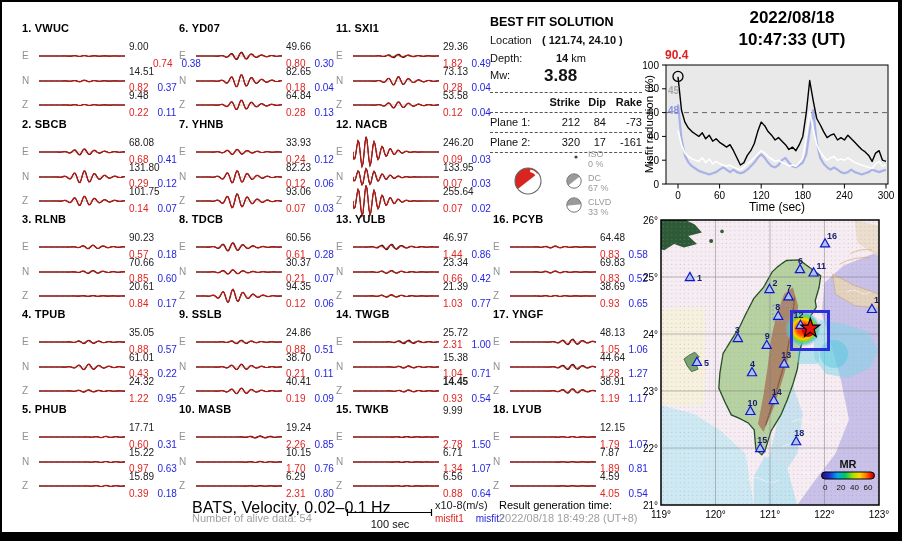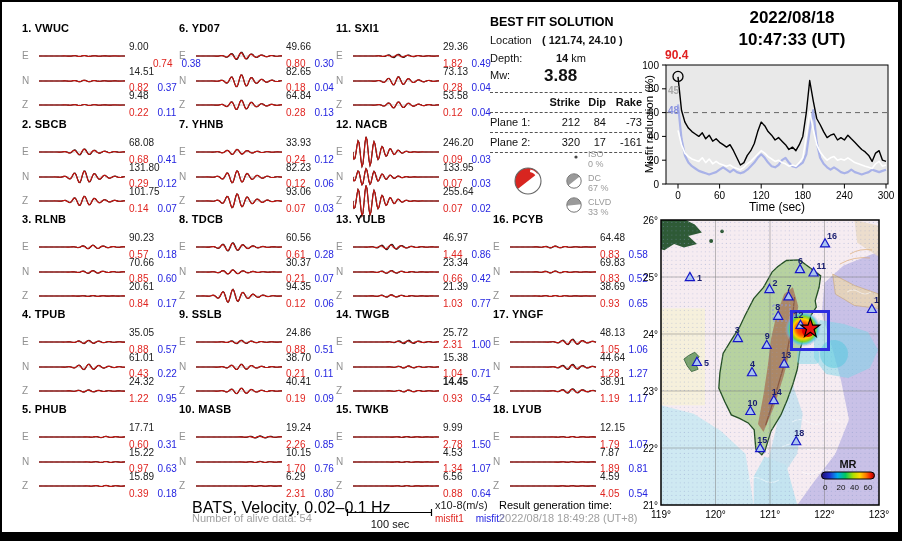--- a/index.html
+++ b/index.html
@@ -428,29 +428,29 @@
         <div class="mis" style="top: 84.5px;"><span class="m1">0.93</span><span class="m2">0.54</span></div>
       </div>
       <div class="stn" style="left: 334px; top: 401px;">
         <div class="stn-title">15.  TWKB</div>
         <div class="comp-label" style="top: 28px;">E</div>
         <svg class="trace-svg" width="88" height="34" viewBox="0 -17 88 34" style="top: 17px;">
           <line x1="0" y1="0" x2="86" y2="0" stroke="#c8c8c8" stroke-width="0.9" stroke-dasharray="3,2.5"></line>
           <path d="M0,0 L0,0.00 L1,-0.00 L2,-0.00 L3,-0.00 L4,-0.00 L5,-0.00 L6,0.00 L7,0.00 L8,0.00 L9,0.00 L10,0.00 L11,0.00 L12,-0.00 L13,-0.00 L14,-0.00 L15,-0.00 L16,-0.00 L17,0.00 L18,0.00 L19,0.00 L20,0.00 L21,0.00 L22,-0.00 L23,-0.00 L24,-0.00 L25,-0.00 L26,-0.00 L27,0.00 L28,0.01 L29,0.01 L30,0.01 L31,0.01 L32,-0.01 L33,-0.04 L34,-0.05 L35,-0.05 L36,-0.02 L37,0.04 L38,0.11 L39,0.15 L40,0.14 L41,0.06 L42,-0.08 L43,-0.22 L44,-0.30 L45,-0.27 L46,-0.12 L47,0.11 L48,0.33 L49,0.44 L50,0.38 L51,0.17 L52,-0.12 L53,-0.36 L54,-0.47 L55,-0.40 L56,-0.18 L57,0.09 L58,0.30 L59,0.38 L60,0.32 L61,0.15 L62,-0.05 L63,-0.20 L64,-0.26 L65,-0.22 L66,-0.11 L67,0.03 L68,0.13 L69,0.18 L70,0.15 L71,0.08 L72,-0.01 L73,-0.09 L74,-0.13 L75,-0.11 L76,-0.06 L77,0.00 L78,0.06 L79,0.09 L80,0.08 L81,0.05 L82,0.00 L83,-0.04 L84,-0.06 L85,-0.06 L86,-0.03" fill="none" stroke="#111111" stroke-width="1.1"></path>
           <path d="M0,0 L0,-0.00 L1,-0.00 L2,-0.00 L3,-0.00 L4,-0.00 L5,0.00 L6,0.00 L7,0.00 L8,0.00 L9,0.00 L10,-0.00 L11,-0.00 L12,-0.00 L13,-0.00 L14,-0.00 L15,-0.00 L16,0.00 L17,0.00 L18,0.00 L19,0.00 L20,0.00 L21,-0.00 L22,-0.00 L23,-0.00 L24,-0.00 L25,-0.00 L26,0.00 L27,0.00 L28,0.01 L29,0.01 L30,0.00 L31,-0.01 L32,-0.02 L33,-0.03 L34,-0.02 L35,-0.01 L36,0.02 L37,0.06 L38,0.08 L39,0.07 L40,0.02 L41,-0.05 L42,-0.12 L43,-0.16 L44,-0.14 L45,-0.05 L46,0.08 L47,0.20 L48,0.25 L49,0.21 L50,0.08 L51,-0.09 L52,-0.23 L53,-0.29 L54,-0.23 L55,-0.09 L56,0.08 L57,0.20 L58,0.25 L59,0.19 L60,0.08 L61,-0.05 L62,-0.14 L63,-0.17 L64,-0.14 L65,-0.06 L66,0.03 L67,0.09 L68,0.12 L69,0.10 L70,0.04 L71,-0.02 L72,-0.06 L73,-0.08 L74,-0.07 L75,-0.04 L76,0.01 L77,0.04 L78,0.06 L79,0.05 L80,0.03 L81,-0.00 L82,-0.03 L83,-0.04 L84,-0.04 L85,-0.02 L86,0.00" fill="none" stroke="#c01510" stroke-width="1.2"></path>
         </svg>
-        <div class="amp" style="top: 19px;">9.99</div>
+        <div class="amp" style="top: 2px;">9.99</div>
         <div class="mis" style="top: 35.5px;"><span class="m1">2.78</span><span class="m2">1.50</span></div>
         <div class="comp-label" style="top: 52.5px;">N</div>
         <svg class="trace-svg" width="88" height="34" viewBox="0 -17 88 34" style="top: 41.5px;">
           <line x1="0" y1="0" x2="86" y2="0" stroke="#c8c8c8" stroke-width="0.9" stroke-dasharray="3,2.5"></line>
           <path d="M0,0 L0,0.00 L1,-0.00 L2,-0.00 L3,-0.00 L4,-0.00 L5,-0.00 L6,0.00 L7,0.00 L8,0.00 L9,0.00 L10,0.00 L11,0.00 L12,-0.00 L13,-0.00 L14,-0.00 L15,-0.00 L16,-0.00 L17,0.00 L18,0.00 L19,0.00 L20,0.00 L21,0.00 L22,-0.00 L23,-0.00 L24,-0.00 L25,-0.00 L26,-0.00 L27,0.00 L28,0.01 L29,0.01 L30,0.01 L31,0.00 L32,-0.01 L33,-0.03 L34,-0.04 L35,-0.04 L36,-0.02 L37,0.03 L38,0.08 L39,0.12 L40,0.11 L41,0.05 L42,-0.06 L43,-0.17 L44,-0.23 L45,-0.21 L46,-0.09 L47,0.09 L48,0.25 L49,0.34 L50,0.29 L51,0.13 L52,-0.09 L53,-0.28 L54,-0.36 L55,-0.30 L56,-0.14 L57,0.07 L58,0.23 L59,0.29 L60,0.24 L61,0.11 L62,-0.04 L63,-0.16 L64,-0.20 L65,-0.17 L66,-0.08 L67,0.02 L68,0.10 L69,0.13 L70,0.12 L71,0.06 L72,-0.01 L73,-0.07 L74,-0.10 L75,-0.09 L76,-0.05 L77,0.00 L78,0.05 L79,0.07 L80,0.06 L81,0.04 L82,0.00 L83,-0.03 L84,-0.05 L85,-0.04 L86,-0.03" fill="none" stroke="#111111" stroke-width="1.1"></path>
           <path d="M0,0 L0,0.00 L1,-0.00 L2,-0.00 L3,-0.00 L4,-0.00 L5,-0.00 L6,0.00 L7,0.00 L8,0.00 L9,0.00 L10,0.00 L11,-0.00 L12,-0.00 L13,-0.00 L14,-0.00 L15,-0.00 L16,0.00 L17,0.00 L18,0.00 L19,0.00 L20,0.00 L21,-0.00 L22,-0.00 L23,-0.00 L24,-0.00 L25,-0.00 L26,0.00 L27,0.00 L28,0.01 L29,0.01 L30,0.00 L31,-0.00 L32,-0.02 L33,-0.02 L34,-0.03 L35,-0.02 L36,0.01 L37,0.05 L38,0.07 L39,0.08 L40,0.04 L41,-0.02 L42,-0.10 L43,-0.16 L44,-0.16 L45,-0.09 L46,0.03 L47,0.16 L48,0.24 L49,0.23 L50,0.13 L51,-0.03 L52,-0.18 L53,-0.27 L54,-0.25 L55,-0.14 L56,0.01 L57,0.16 L58,0.23 L59,0.21 L60,0.12 L61,-0.00 L62,-0.11 L63,-0.16 L64,-0.15 L65,-0.09 L66,-0.00 L67,0.07 L68,0.10 L69,0.10 L70,0.06 L71,0.01 L72,-0.04 L73,-0.07 L74,-0.07 L75,-0.05 L76,-0.01 L77,0.03 L78,0.05 L79,0.05 L80,0.04 L81,0.01 L82,-0.02 L83,-0.04 L84,-0.04 L85,-0.03 L86,-0.01" fill="none" stroke="#c01510" stroke-width="1.2"></path>
         </svg>
-        <div class="amp" style="top: 43.5px;">4.53</div>
+        <div class="amp" style="top: 43.5px;">6.71</div>
         <div class="mis" style="top: 60px;"><span class="m1">1.34</span><span class="m2">1.07</span></div>
         <div class="comp-label" style="top: 77px;">Z</div>
         <svg class="trace-svg" width="88" height="34" viewBox="0 -17 88 34" style="top: 66px;">
           <line x1="0" y1="0" x2="86" y2="0" stroke="#c8c8c8" stroke-width="0.9" stroke-dasharray="3,2.5"></line>
           <path d="M0,0 L0,0.00 L1,-0.00 L2,-0.00 L3,-0.00 L4,-0.00 L5,-0.00 L6,0.00 L7,0.00 L8,0.00 L9,0.00 L10,0.00 L11,0.00 L12,-0.00 L13,-0.00 L14,-0.00 L15,-0.00 L16,-0.00 L17,0.00 L18,0.00 L19,0.00 L20,0.00 L21,0.00 L22,-0.00 L23,-0.00 L24,-0.00 L25,-0.00 L26,-0.00 L27,0.00 L28,0.01 L29,0.01 L30,0.01 L31,0.00 L32,-0.01 L33,-0.03 L34,-0.04 L35,-0.04 L36,-0.02 L37,0.03 L38,0.08 L39,0.11 L40,0.10 L41,0.04 L42,-0.06 L43,-0.16 L44,-0.22 L45,-0.20 L46,-0.09 L47,0.08 L48,0.24 L49,0.33 L50,0.28 L51,0.13 L52,-0.09 L53,-0.27 L54,-0.35 L55,-0.29 L56,-0.13 L57,0.07 L58,0.22 L59,0.28 L60,0.23 L61,0.11 L62,-0.04 L63,-0.15 L64,-0.19 L65,-0.16 L66,-0.08 L67,0.02 L68,0.10 L69,0.13 L70,0.11 L71,0.06 L72,-0.01 L73,-0.07 L74,-0.09 L75,-0.08 L76,-0.05 L77,0.00 L78,0.05 L79,0.07 L80,0.06 L81,0.04 L82,0.00 L83,-0.03 L84,-0.05 L85,-0.04 L86,-0.02" fill="none" stroke="#111111" stroke-width="1.1"></path>
           <path d="M0,0 L0,0.00 L1,-0.00 L2,-0.00 L3,-0.00 L4,-0.00 L5,-0.00 L6,0.00 L7,0.00 L8,0.00 L9,0.00 L10,0.00 L11,-0.00 L12,-0.00 L13,-0.00 L14,-0.00 L15,-0.00 L16,0.00 L17,0.00 L18,0.00 L19,0.00 L20,0.00 L21,-0.00 L22,-0.00 L23,-0.00 L24,-0.00 L25,-0.00 L26,0.00 L27,0.00 L28,0.01 L29,0.01 L30,0.01 L31,-0.00 L32,-0.01 L33,-0.03 L34,-0.03 L35,-0.02 L36,0.00 L37,0.04 L38,0.08 L39,0.09 L40,0.06 L41,-0.00 L42,-0.09 L43,-0.16 L44,-0.18 L45,-0.13 L46,-0.01 L47,0.14 L48,0.25 L49,0.26 L50,0.18 L51,0.02 L52,-0.16 L53,-0.27 L54,-0.29 L55,-0.19 L56,-0.03 L57,0.13 L58,0.23 L59,0.24 L60,0.16 L61,0.03 L62,-0.09 L63,-0.16 L64,-0.16 L65,-0.11 L66,-0.03 L67,0.05 L68,0.10 L69,0.11 L70,0.08 L71,0.02 L72,-0.03 L73,-0.07 L74,-0.08 L75,-0.06 L76,-0.02 L77,0.02 L78,0.05 L79,0.06 L80,0.04 L81,0.02 L82,-0.01 L83,-0.04 L84,-0.04 L85,-0.03 L86,-0.01" fill="none" stroke="#c01510" stroke-width="1.2"></path>
         </svg>
         <div class="amp" style="top: 68px;">6.56</div>
         <div class="mis" style="top: 84.5px;"><span class="m1">0.88</span><span class="m2">0.64</span></div>
       </div>

